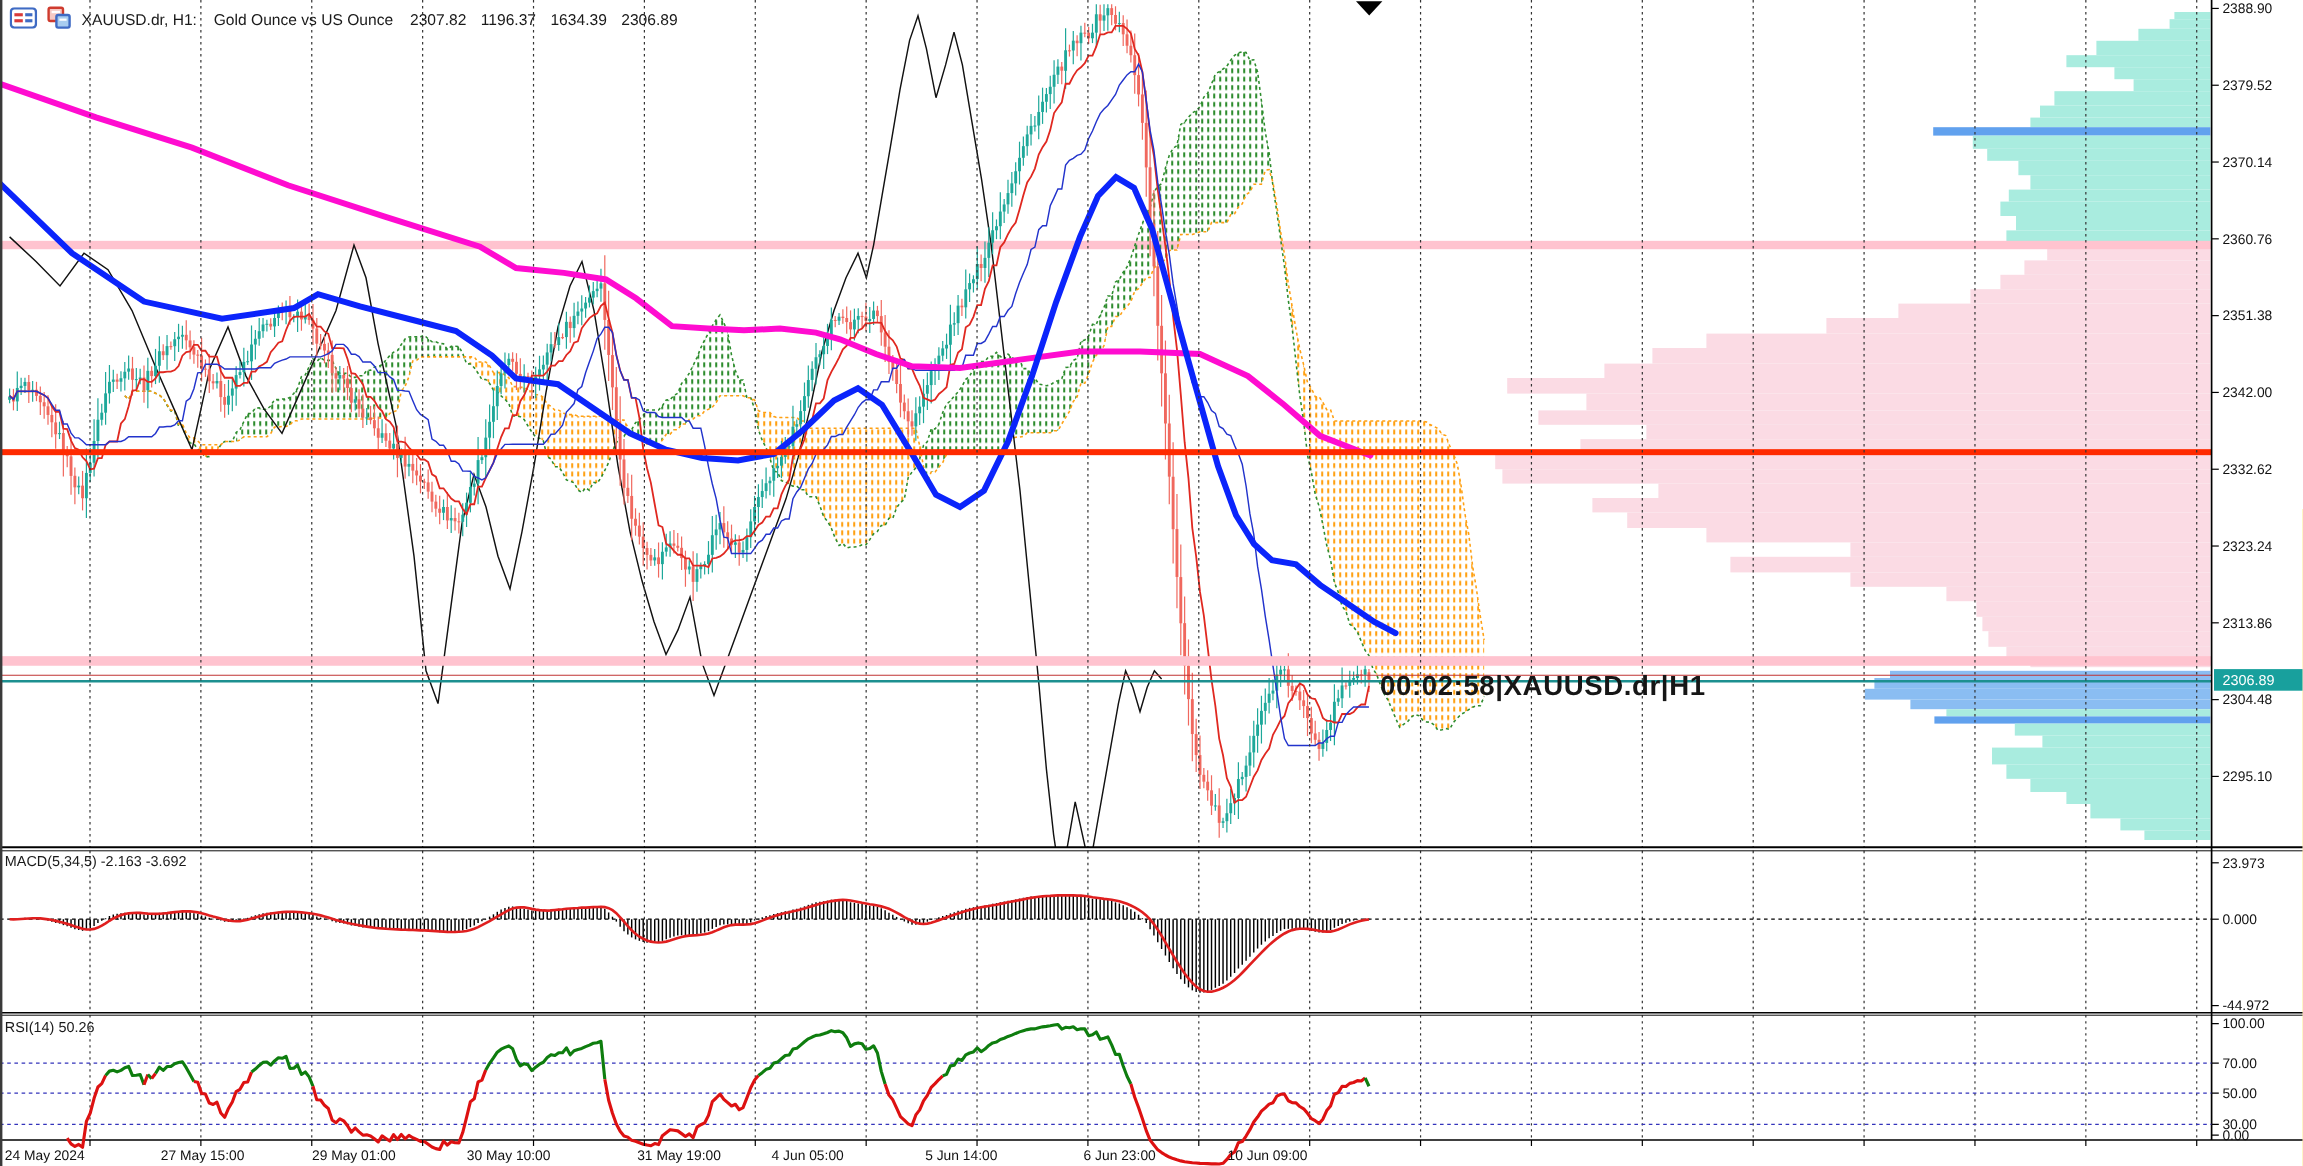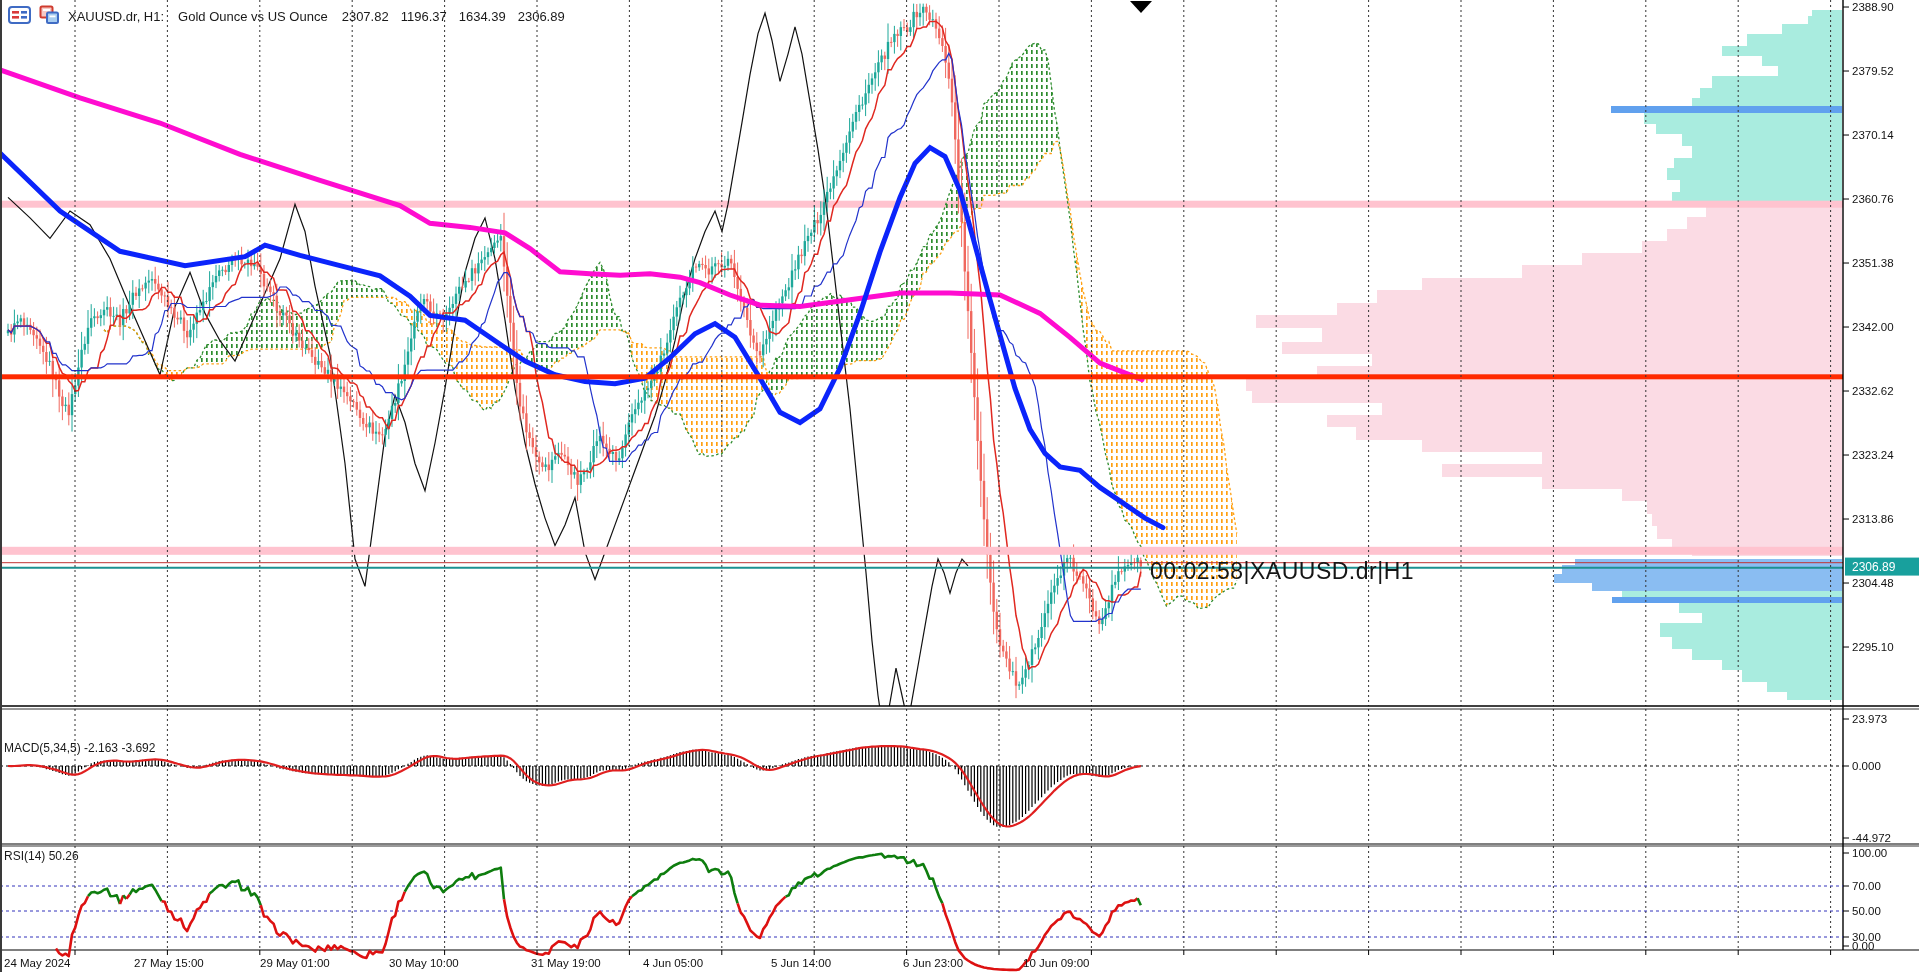--- a/index.html
+++ b/index.html
@@ -4,24 +4,24 @@
 <style>
   html,body{margin:0;padding:0;background:#fff;}
   #app{position:relative;width:1919px;height:972px;overflow:hidden;background:#fde047;
        font-family:"Liberation Sans",sans-serif;}
   #chart-canvas{position:absolute;left:0;top:0;}
   .hdr{position:absolute;left:8px;top:4px;height:24px;display:flex;align-items:center;gap:4px;
        font-size:13px;color:#1a1a1a;white-space:nowrap;}
   .hdr .ico{display:inline-block;margin-right:4px;}
   .hdr span.t{margin-right:10px;}
   .hdr span.q{margin-right:8px;}
-  .countdown{position:absolute;left:1150px;top:558px;font-size:23px;font-weight:normal;color:#161616;
+  .countdown{position:absolute;left:1150px;top:558px;font-size:23px;font-weight:bold;color:#161616;
              letter-spacing:0.5px;}
   .ind-label{position:absolute;left:4px;font-size:12px;color:#1a1a1a;}
-  #macd-label{top:741px;}
+  #macd-label{top:711px;}
   #rsi-label{top:849px;text-align:center;}
   .leftedge{position:absolute;left:0;top:0;width:2px;height:972px;background:#3a3a3a;}
 </style>
 </head>
 <body>
 
 <div id="app">
   <svg id="chart-canvas" width="1919" height="972" viewBox="0 0 1919 972">
       <defs>
         <clipPath id="mainclip">

